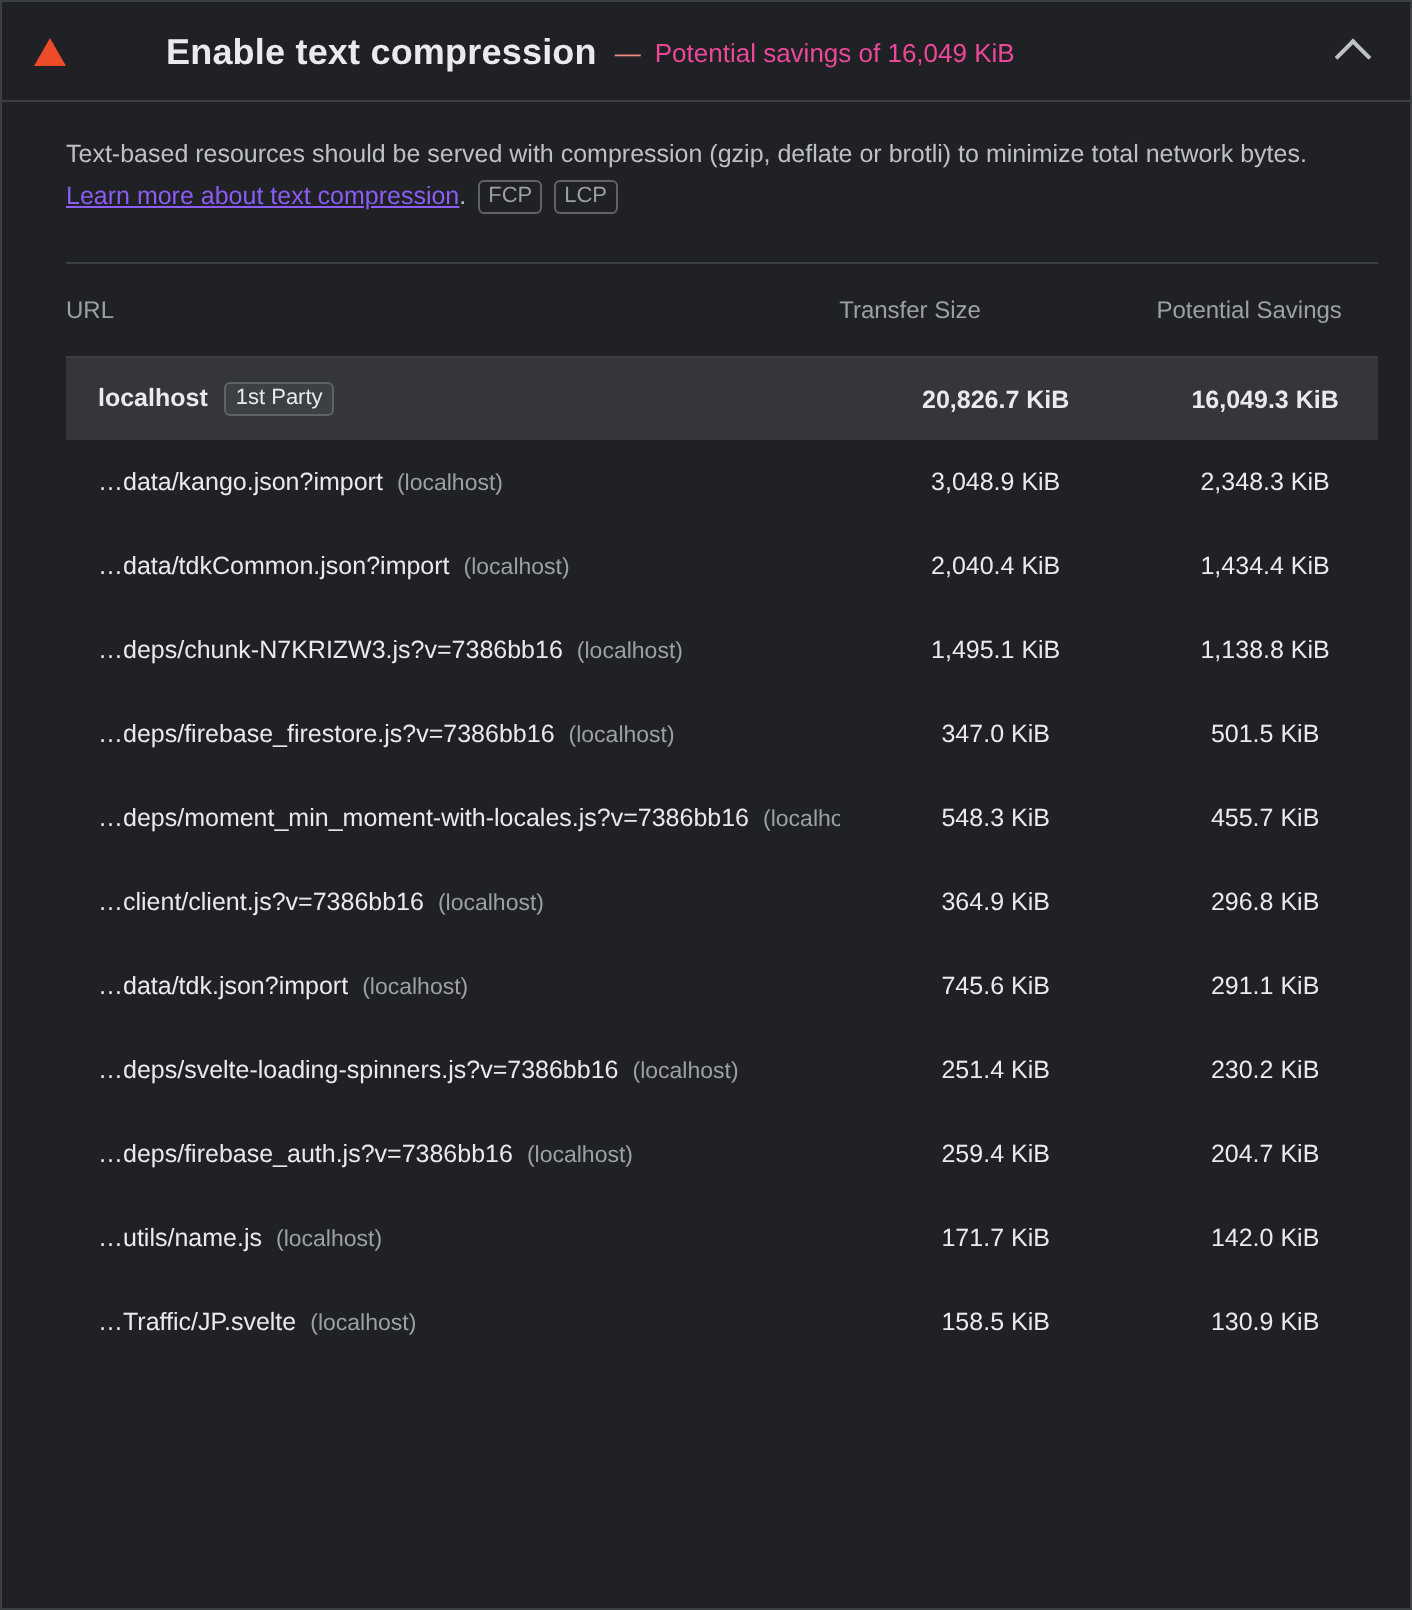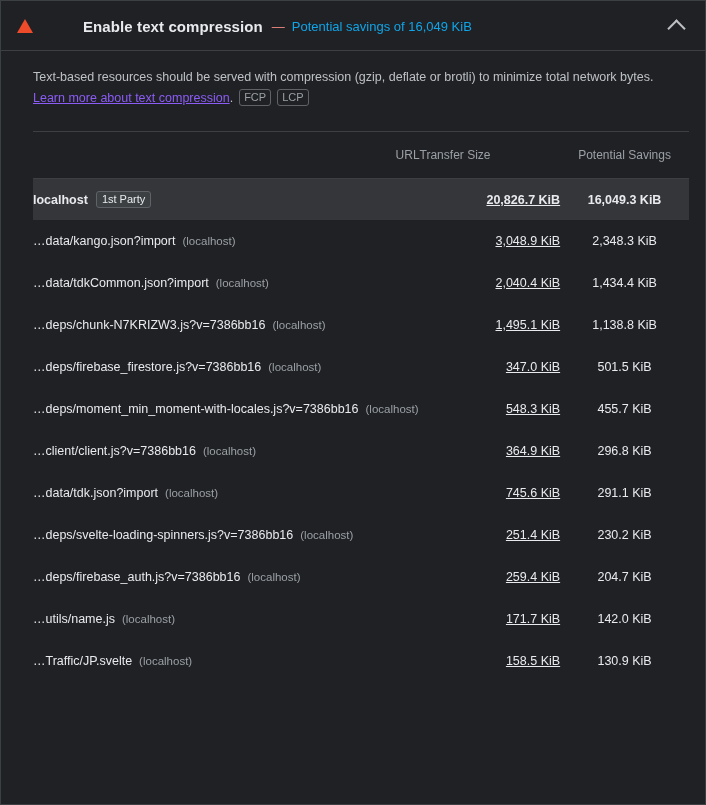--- a/index.html
+++ b/index.html
@@ -38,34 +38,34 @@
     height: 0;
     border-left: 8px solid transparent;
     border-right: 8px solid transparent;
     border-bottom: 14px solid #ee4b2b;
     margin-right: 10px;
     flex: none;
     position: relative;
     top: 0px;
   }
   .audit-title {
-    font-size: 15px;
+    font-size: 18px;
     font-weight: bold;
     color: #e8eaed;
     letter-spacing: .1px;
     padding-left: 40px;
   }
   .dash {
     color: #f28b82;
     margin: 0 7px 0 9px;
     font-size: 13px;
   }
   .audit-savings {
     font-size: 13px;
-    color: #0ea5e9;
+    color: #ec4899;
     font-weight: normal;
   }
   .spacer { flex: 1; }
   .chevron-up {
     width: 11px;
     height: 11px;
     border-left: 2px solid #bdc1c6;
     border-top: 2px solid #bdc1c6;
     transform: rotate(45deg);
     margin-right: 6px;
@@ -107,31 +107,31 @@
     table-layout: fixed;
   }
   table.opps th {
     font-size: 12px;
     font-weight: normal;
     color: #9aa0a6;
     padding: 16px 0 16px 0;
     vertical-align: bottom;
     border-bottom: 1px solid #3c4043;
   }
-  th.url-col   { text-align: right; padding-left: 10px; width: 330px; }
+  th.url-col   { text-align: left; padding-left: 10px; width: 330px; }
   th.num-col   { text-align: left; width: 120px; padding-right: 4px; }
   th.num-col2  { text-align: center; width: 110px; padding-right: 10px; }
   table.opps td {
     font-size: 12.5px;
-    padding: 14px 0 14px 0;
+    padding: 14px 0 14px 16px;
     color: #e8eaed;
     vertical-align: middle;
   }
   td.url-cell  { padding-left: 10px; overflow: hidden; white-space: nowrap; }
-  td.num-cell  { text-align: right; padding-right: 4px; white-space: nowrap; text-decoration: underline; }
+  td.num-cell  { text-align: center; padding-right: 4px; white-space: nowrap; }
   td.num-cell2 { text-align: center; padding-right: 10px; white-space: nowrap; }
   tr.summary-row {
     background: #35363a;
   }
   tr.summary-row td {
     font-weight: bold;
     padding-top: 12px;
     padding-bottom: 12px;
   }
   .party-chip {

